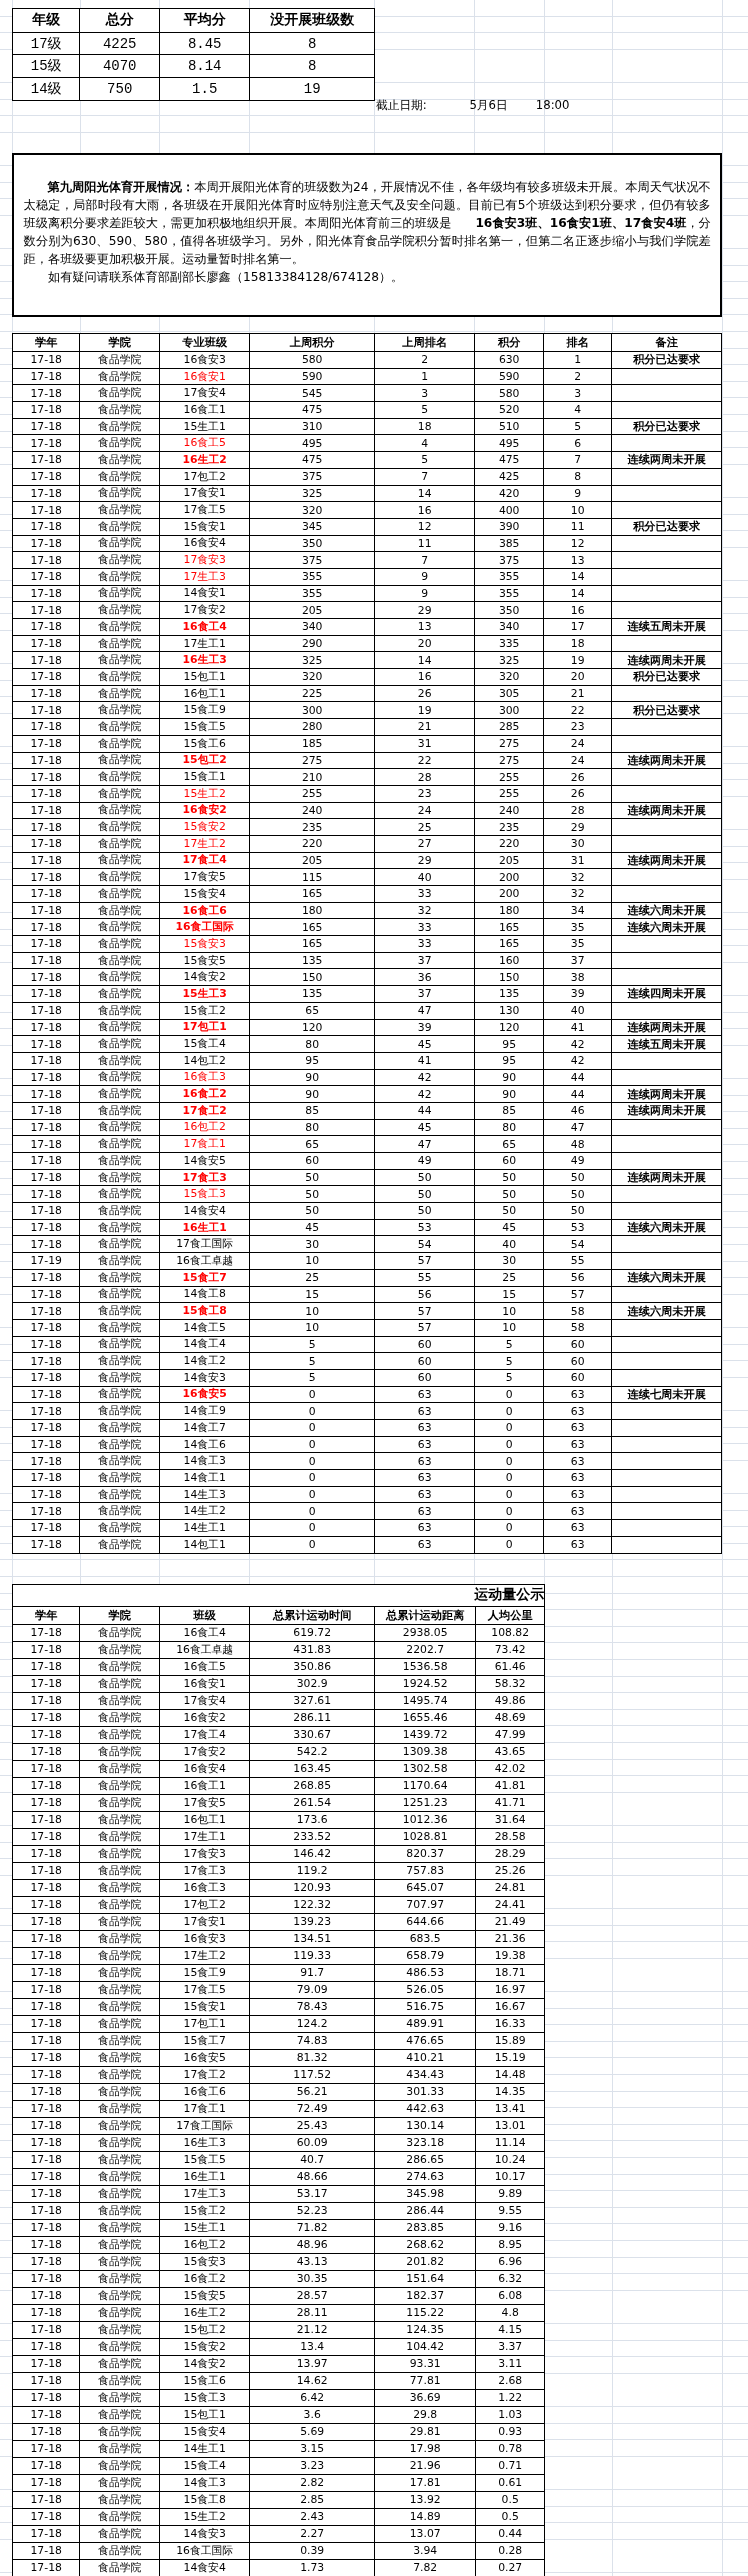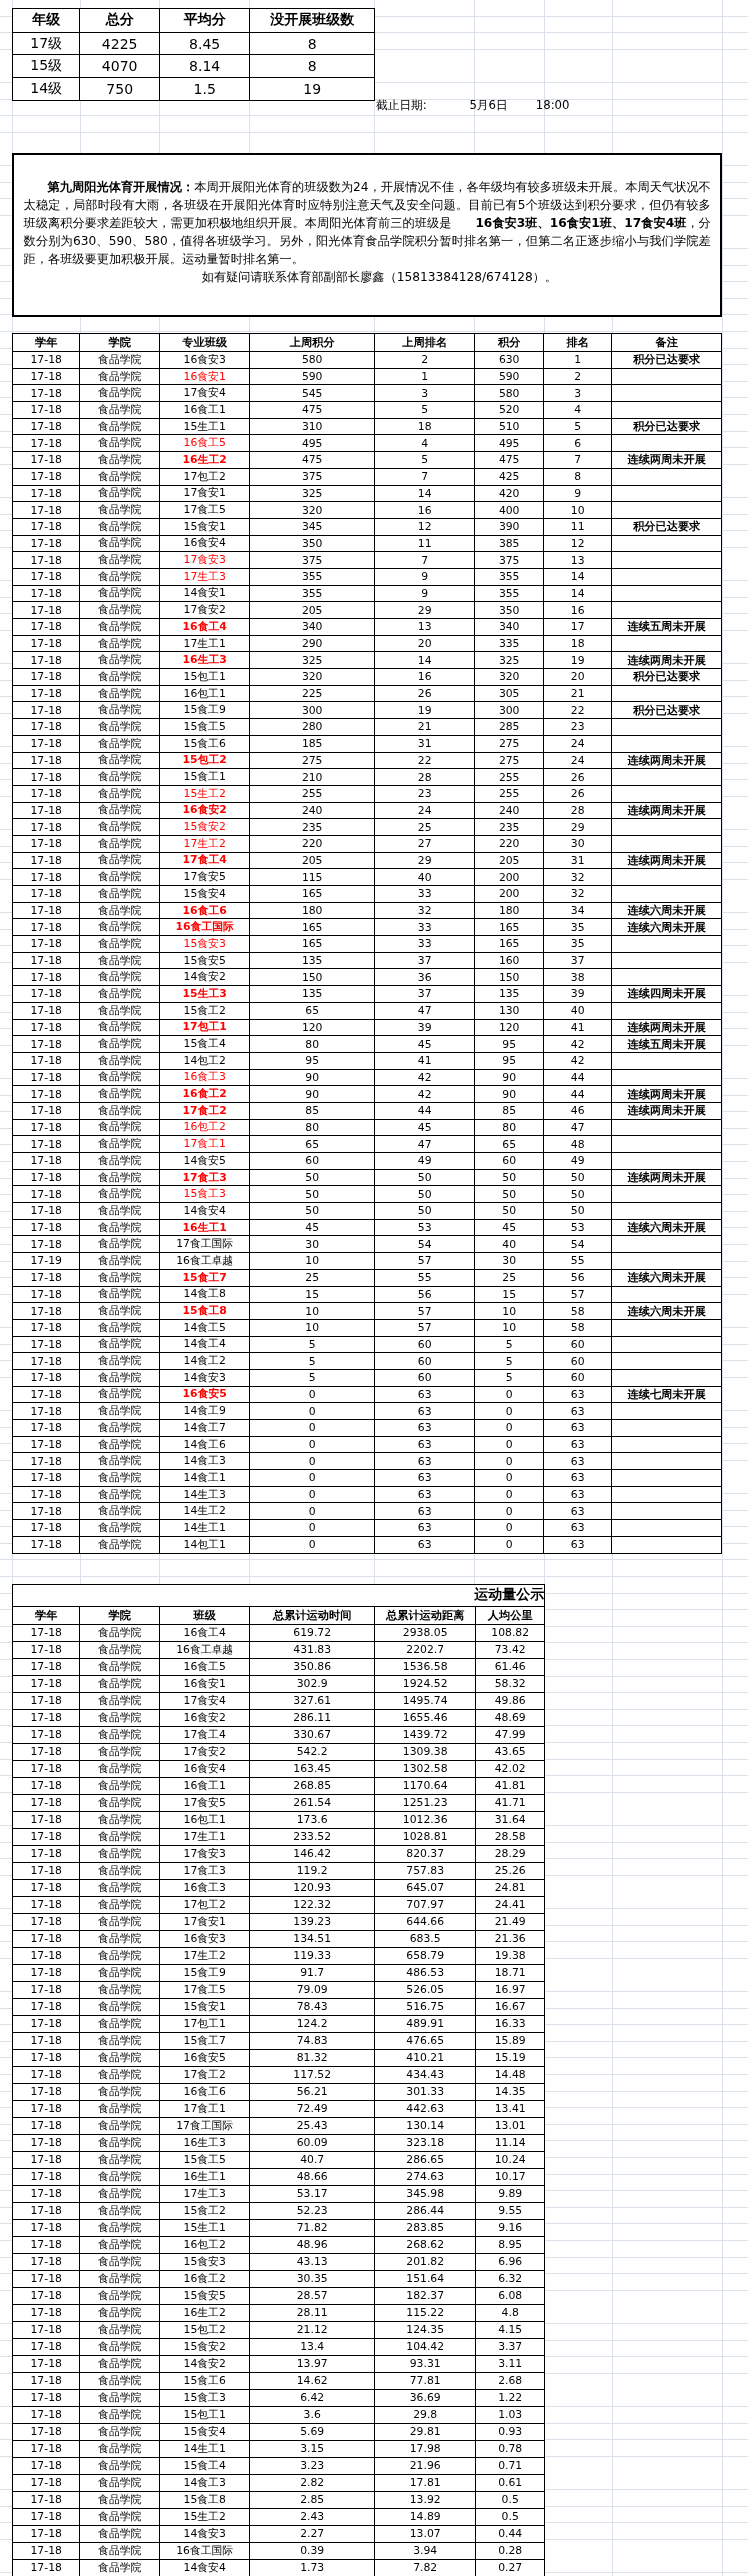--- a/index.html
+++ b/index.html
@@ -5,31 +5,31 @@
   html,body{margin:0;padding:0;}
   body{font-family:"DejaVu Sans",sans-serif;background:#fff;}
   #page{position:relative;width:748px;height:2576px;background:#fff;overflow:hidden;
         background-image:repeating-linear-gradient(to bottom,transparent 0px,transparent 15.7px,#dbe1ea 15.7px,#dbe1ea 16.6px);}
   .vline{position:absolute;top:0;bottom:0;width:0.9px;background:#dbe1ea;}
   table{border-collapse:collapse;table-layout:fixed;background:#fff;}
   td,th{border:0.9px solid #000;text-align:center;vertical-align:middle;overflow:hidden;white-space:nowrap;padding:0;}
   
   #summary{position:absolute;left:12.2px;top:7.5px;border:1.9px solid #000;font-size:14px;}
   #summary th{height:23.4px;font-weight:bold;}
-  #summary td{height:21.6px;font-weight:normal;}
+  #summary td{height:21.6px;font-weight:normal;font-family:Liberation Mono, monospace;}
   
   #deadline{position:absolute;left:376px;top:98px;font-size:11.7px;color:#000;}
   #deadline span{display:inline-block;}
   #deadline .dl-date{margin-left:39px;}
   #deadline .dl-time{margin-left:24.4px;}
   
   #notice{position:absolute;left:12.2px;top:153px;width:710px;height:164px;border:2.8px solid #000;background:#fff;box-sizing:border-box;
           font-size:12.2px;line-height:18px;color:#000;}
   #notice .inner{padding:22.5px 9.4px 0 9.4px;text-align:justify;}
-  #notice .contact{padding:0 9.4px;text-indent:24.4px;text-align:center;}
+  #notice .contact{padding:0 9.4px;text-indent:24.4px;}
   #notice b{font-weight:bold;margin-left:24px;}
   
   #main{position:absolute;left:12.2px;top:333px;border:1.9px solid #000;font-size:10.8px;}
   #main th{height:17px;font-size:11.2px;font-weight:bold;}
   #main td{height:15.7px;}
   #main td.remark{font-weight:bold;font-size:11.2px;}
   .red{color:#ff0000;}
   .redbold{color:#ff0000;font-weight:bold;}
   
   #sport{position:absolute;left:12.2px;top:1584px;border:1.9px solid #000;font-size:10.8px;}

